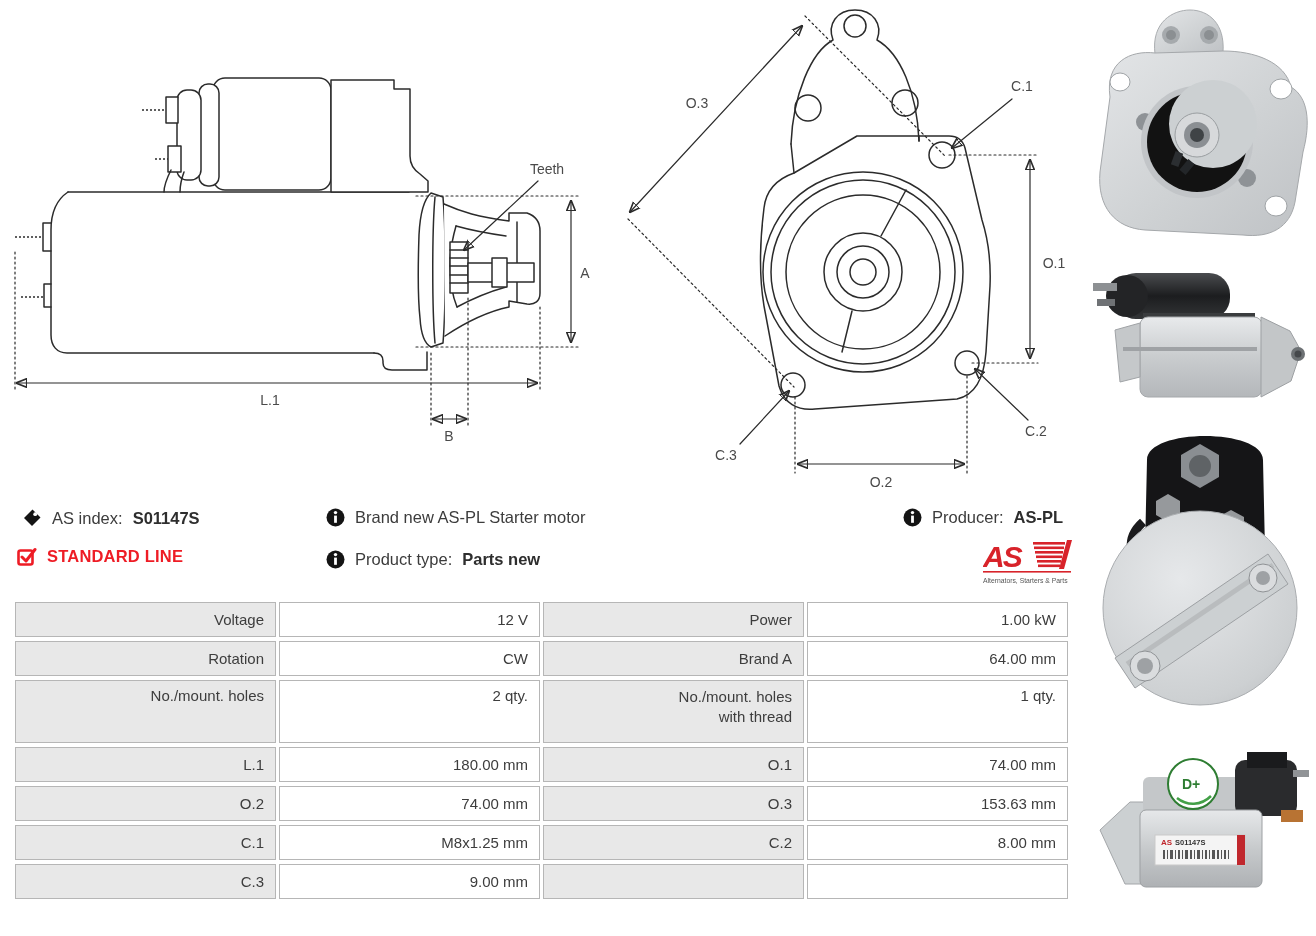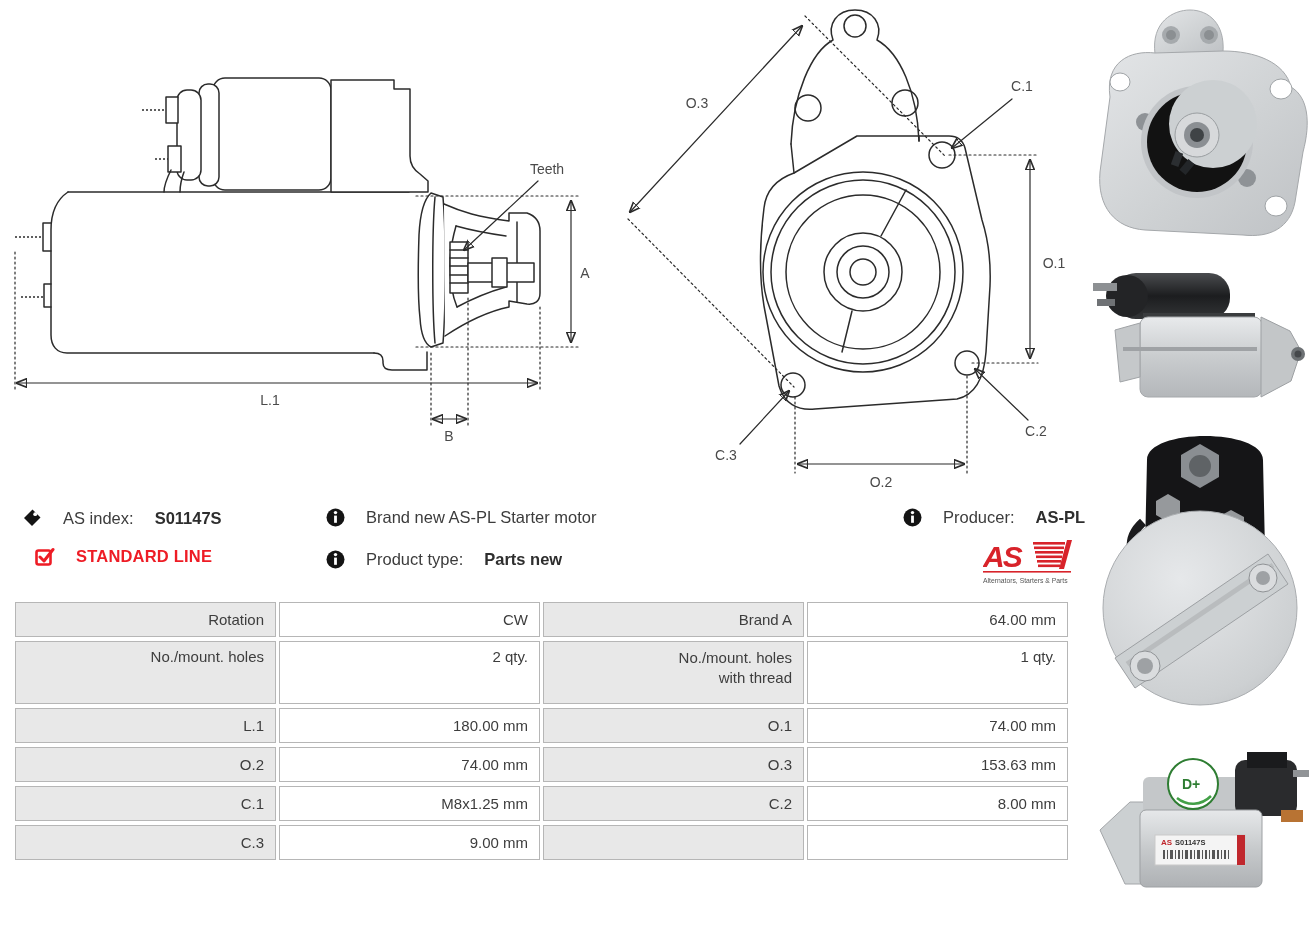--- a/index.html
+++ b/index.html
@@ -13,21 +13,21 @@
   .ln path, .ln rect, .ln line, .ln circle, .ln polyline { stroke:#2b2b2b; stroke-width:1.5; fill:none; stroke-linejoin:round; stroke-linecap:round; }
   .ln .fw { fill:#ffffff; }
   .ln .dt { stroke-dasharray:2 3; stroke-width:1.2; }
   .ln .dim { stroke-width:1.2; }
   .ln .hatch { stroke-dasharray:2 2; stroke-linecap:butt; }
   .ln text { fill:#4a4a4a; font-size:14px; stroke:none; }
 
   .abs { position:absolute; }
 
   
-  .info-item { position:absolute; display:flex; align-items:center; gap:21px; color:#3c3c3c; font-size:16.5px; white-space:nowrap; }
+  .info-item { position:absolute; display:flex; align-items:center; gap:10px; color:#3c3c3c; font-size:16.5px; white-space:nowrap; }
   .info-item b { color:#2e2e2e; }
   .red-bold { color:#ee1c25; font-weight:bold; letter-spacing:.2px; }
 
   
   table.spec { position:absolute; left:12px; top:598px; border-collapse:separate; border-spacing:3px 4px; table-layout:fixed; }
   table.spec td {
     border:1px solid #b6b6b6; font-size:15px; color:#3d3d3d;
     text-align:right; padding:0 11px 0 6px; height:33px; vertical-align:middle;
     overflow:hidden;
   }
@@ -314,21 +314,21 @@
 
 <div class="info-item" style="left:22px;top:508px">
   <svg width="20" height="20" viewBox="0 0 20 20">
     <path d="M10.5,1.5 L18.5,9.5 L10,18 L2,10 Z" fill="#141414"></path>
     <circle cx="13.2" cy="6.2" r="1.9" fill="#ffffff"></circle>
   </svg>
   <span>AS index:</span>
   <b>S01147S</b>
 </div>
 
-<div class="info-item" style="left:34px;top:546px">
+<div class="info-item" style="left:16px;top:546px">
   <svg width="21" height="21" viewBox="0 0 21 21">
     <rect x="2.5" y="4.5" width="14" height="14" rx="2" fill="none" stroke="#ee1c25" stroke-width="2.6"></rect>
     <path d="M 6,11 L 10,15 L 19,3.5" fill="none" stroke="#ee1c25" stroke-width="3" stroke-linecap="round" stroke-linejoin="round"></path>
   </svg>
   <span class="red-bold">STANDARD LINE</span>
 </div>
 
 <div class="info-item" style="left:326px;top:508px">
   <svg width="19" height="19" viewBox="0 0 19 19">
     <circle cx="9.5" cy="9.5" r="9" fill="#141414"></circle>
@@ -375,20 +375,26 @@
 
 <table class="spec">
   <colgroup>
       <col style="width:261px">
       <col style="width:261px">
       <col style="width:261px">
       <col style="width:261px">
     </colgroup>
   <tbody>
     <tr>
+      <td class="lab">Voltage</td>
+      <td class="val">12 V</td>
+      <td class="lab">Power</td>
+      <td class="val">1.00 kW</td>
+    </tr>
+    <tr>
       <td class="lab">Rotation</td>
       <td class="val">CW</td>
       <td class="lab">Brand A</td>
       <td class="val">64.00 mm</td>
     </tr>
     <tr class="tall">
       <td class="lab">No./mount. holes</td>
       <td class="val">2 qty.</td>
       <td class="lab wrapcell">No./mount. holes with thread</td>
       <td class="val">1 qty.</td>

